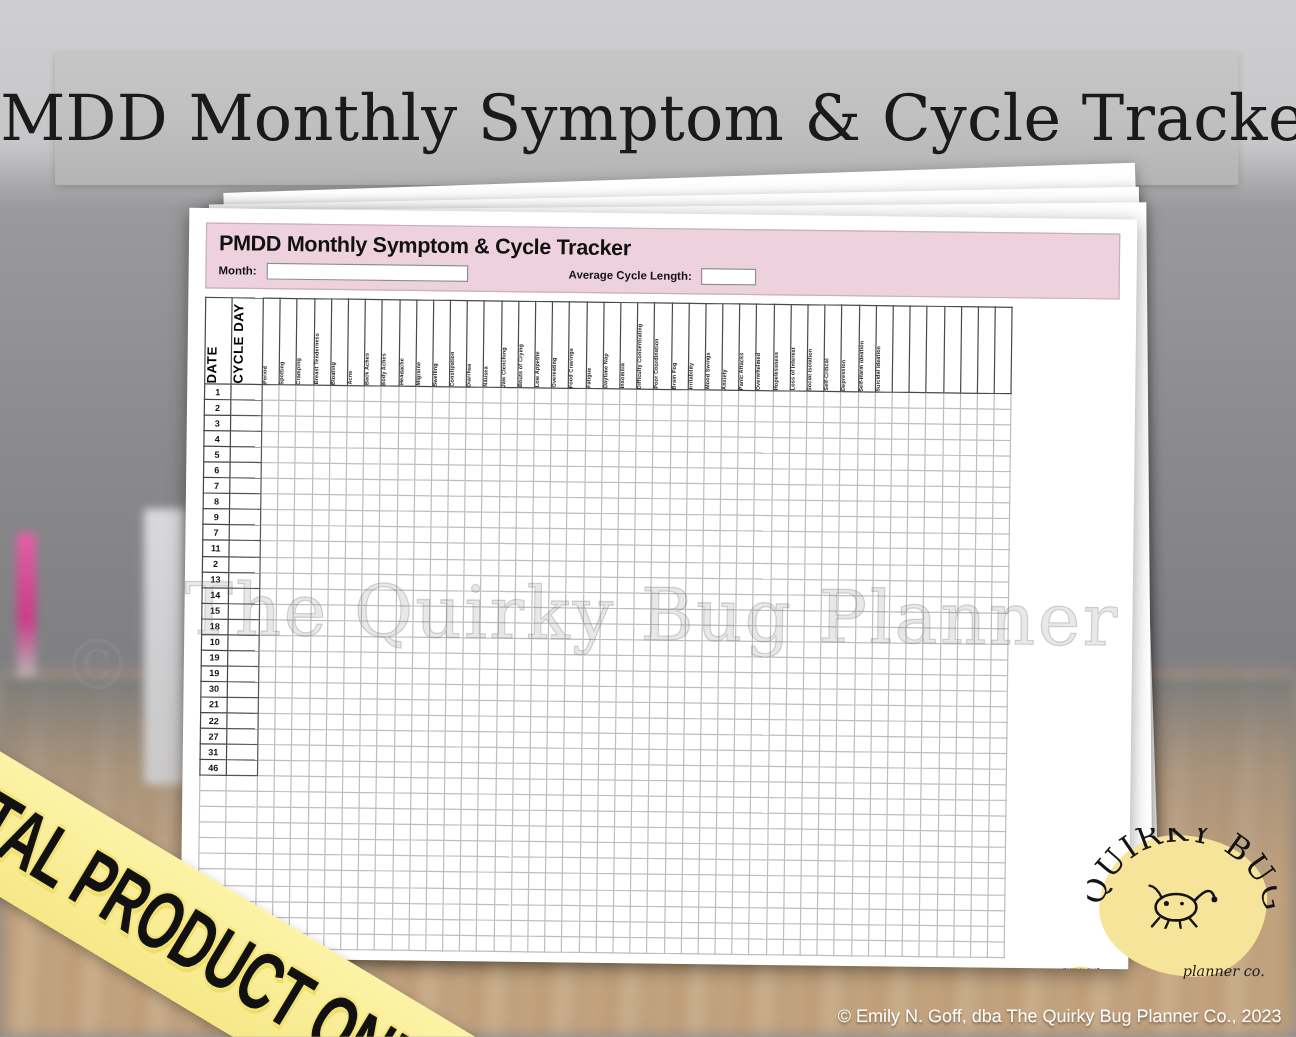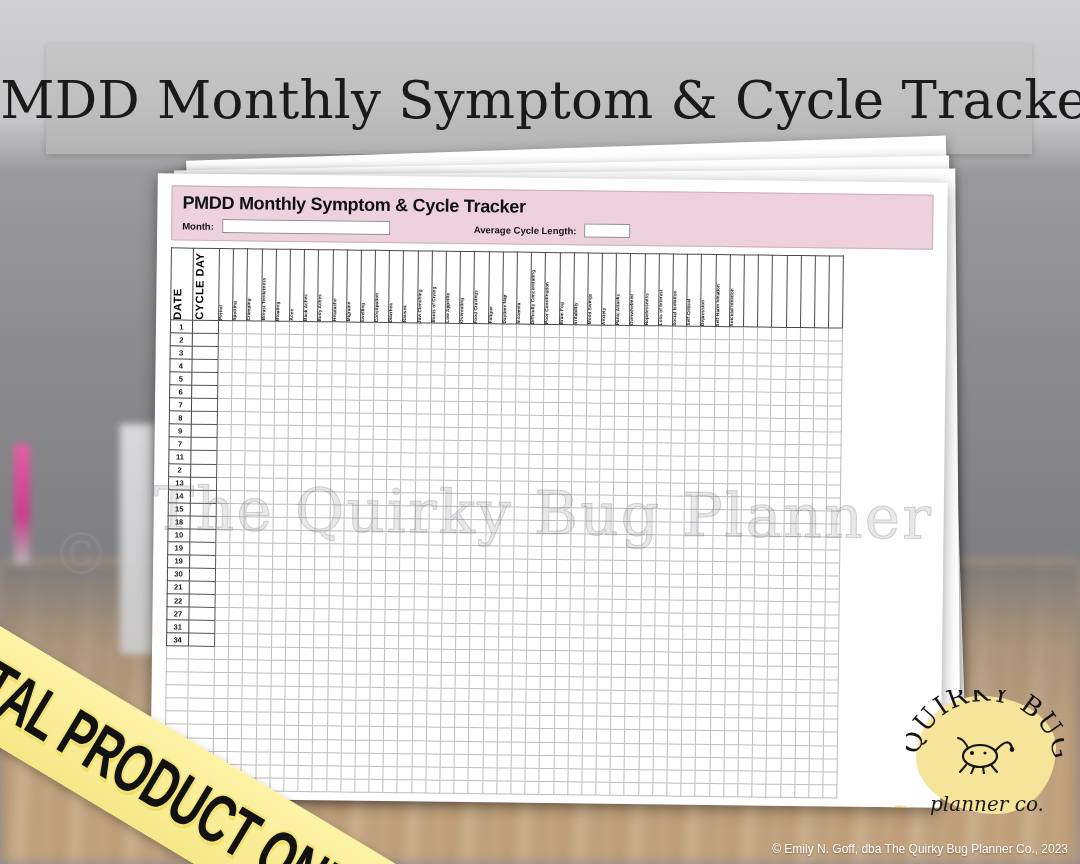--- a/index.html
+++ b/index.html
@@ -218,24 +218,24 @@
     position: absolute; left: 10px; top: 6px;
     width: 140px; height: 118px;
     background: #f7e49b;
     border-radius: 46% 54% 42% 58% / 52% 44% 56% 48%;
   }
   #brand-top-text {
     position: absolute; left: 0; top: 0; width: 158px; height: 100px;
   }
   #brand-bottom {
     position: absolute; left: 14px; bottom: 14px;
-    width: 134px; text-align: center;
+    width: 134px; text-align: right;
     font-family: "DejaVu Serif", serif;
     font-style: italic;
-    font-size: 20px;
+    font-size: 12px;
     color: #1a1a1a;
   }
   #brand-bug { position: absolute; left: 48px; top: 44px; }
 
   
   #digital-banner {
     position: absolute;
     left: -110px; top: 560px;
     width: 640px; height: 104px;
     background: linear-gradient(180deg,#fdf3a6 0%, #f9ed98 50%, #f6e888 100%);
@@ -256,21 +256,21 @@
     text-shadow:
       2px 0 0 #f2e27a, -2px 0 0 #f2e27a,
       0 2px 0 #f2e27a, 0 -2px 0 #f2e27a,
       3px 3px 0 #efdd66;
   }
 
   
   #bottom-copyright {
     position: absolute;
     right: 12px; bottom: 8px;
-    font-size: 12px;
+    font-size: 15px;
     color: #ffffff;
     z-index: 70;
     text-shadow: 0 1px 2px rgba(0,0,0,.4);
   }
 </style>
 </head>
 <body>
 
 <div id="scene">
   <div id="desk"></div>
@@ -1582,21 +1582,21 @@
             <td class="light-cell col-sym"></td>
             <td class="light-cell col-sym"></td>
             <td class="light-cell col-sym"></td>
             <td class="light-cell col-sym"></td>
             <td class="light-cell col-sym"></td>
             <td class="light-cell col-sym"></td>
             <td class="light-cell col-sym"></td>
             <td class="light-cell col-sym"></td>
           </tr>
           <tr>
-            <td class="num-cell col-date">34</td>
+            <td class="num-cell col-date">46</td>
             <td class="row-cell col-cycle"></td>
             <td class="light-cell col-sym"></td>
             <td class="light-cell col-sym"></td>
             <td class="light-cell col-sym"></td>
             <td class="light-cell col-sym"></td>
             <td class="light-cell col-sym"></td>
             <td class="light-cell col-sym"></td>
             <td class="light-cell col-sym"></td>
             <td class="light-cell col-sym"></td>
             <td class="light-cell col-sym"></td>

